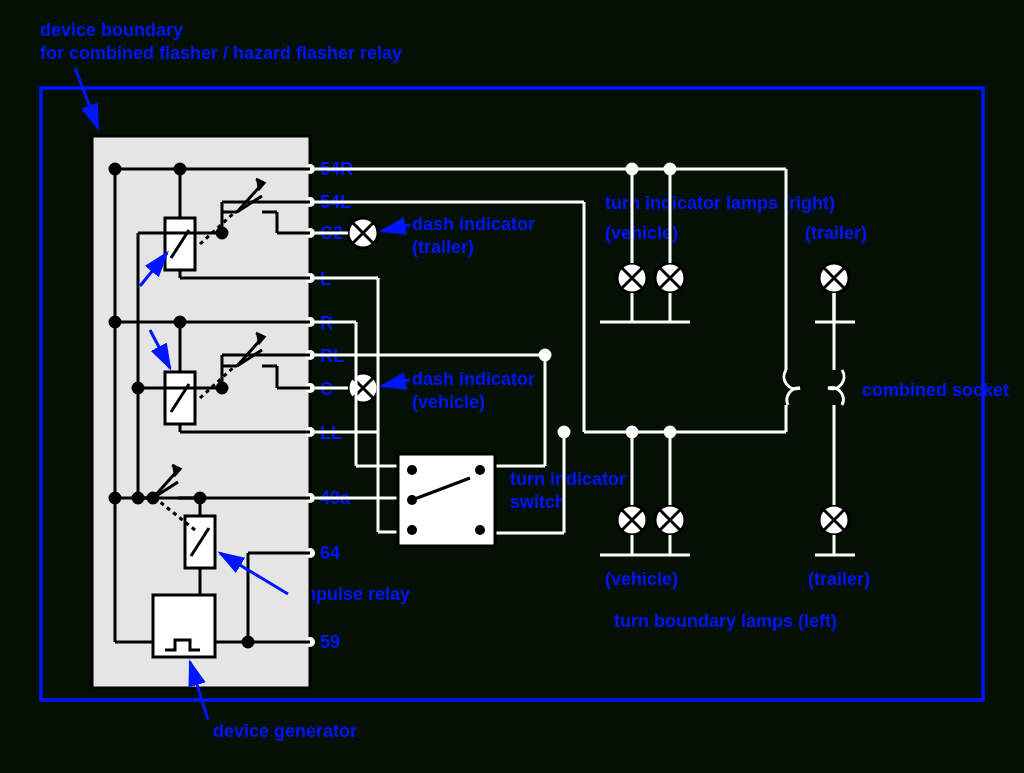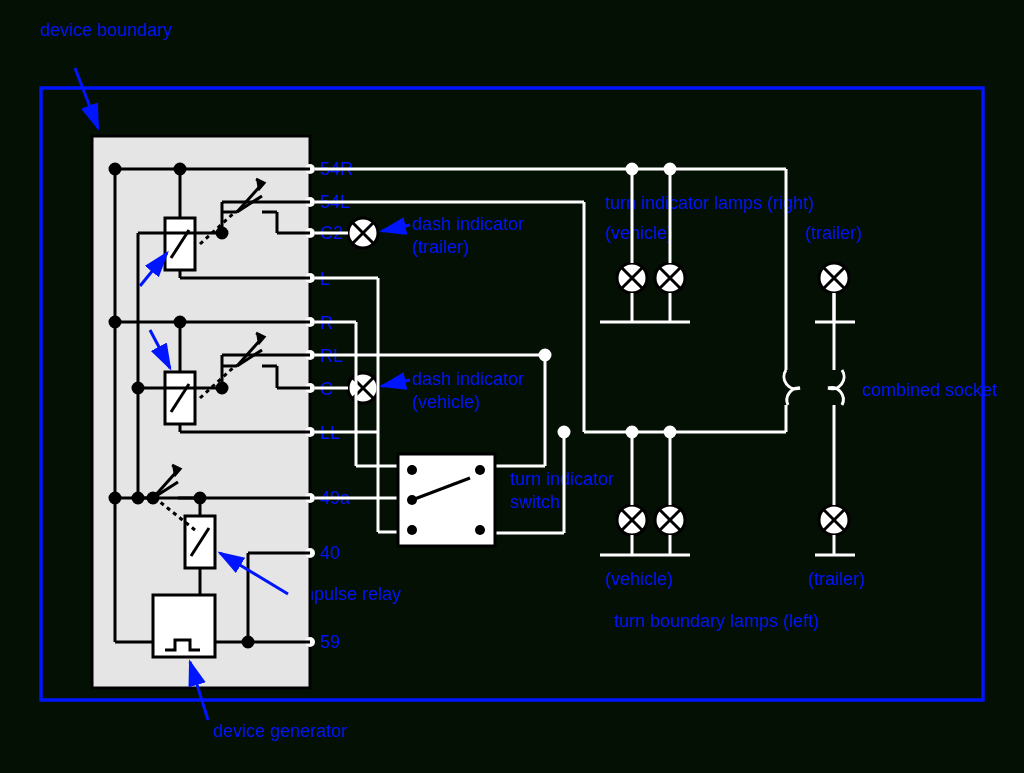--- a/index.html
+++ b/index.html
@@ -1,35 +1,36 @@
 <!DOCTYPE html>
 <html><head>
 <meta charset="utf-8">
 <style>
 body{margin:0;background:#051005;font-family:Verdana,sans-serif;width:1024px;height:773px;position:relative}
-.label{position:absolute;color:#0015ff;font-size:18px;font-weight:400;line-height:1.3}
+.label{position:absolute;color:#0015ff;font-size:18px;font-weight:700;line-height:1.3}
 svg{position:absolute;top:0;left:0}
 </style>
 </head>
 <body>
 
 <div class="label" style="left:40px;top:19px">
   <span>device boundary</span><br>
+  <span>for combined flasher / hazard flasher relay</span>
 </div>
 
 <div class="label" style="left:320px;top:158px">54R</div>
 <div class="label" style="left:320px;top:191px">54L</div>
 <div class="label" style="left:320px;top:222px">C2</div>
 <div class="label" style="left:320px;top:268px">L</div>
 <div class="label" style="left:320px;top:312px">R</div>
 <div class="label" style="left:320px;top:345px">RL</div>
 <div class="label" style="left:320px;top:378px">C</div>
 <div class="label" style="left:320px;top:422px">LL</div>
 <div class="label" style="left:320px;top:487px">49a</div>
-<div class="label" style="left:320px;top:542px">40</div>
+<div class="label" style="left:320px;top:542px">64</div>
 <div class="label" style="left:320px;top:631px">59</div>
 
 <div class="label" style="left:97px;top:287px;white-space:pre">control
 relays</div>
 <div class="label" style="left:412px;top:213px;white-space:pre">dash indicator
 (trailer)</div>
 <div class="label" style="left:412px;top:368px;white-space:pre">dash indicator
 (vehicle)</div>
 <div class="label" style="left:605px;top:192px">turn indicator lamps (right)</div>
 <div class="label" style="left:614px;top:610px">turn boundary lamps (left)</div>

